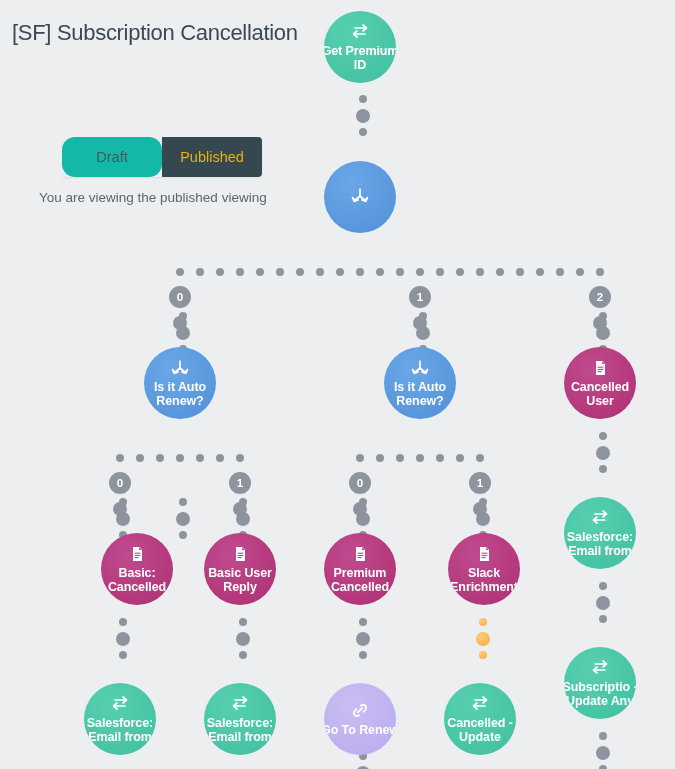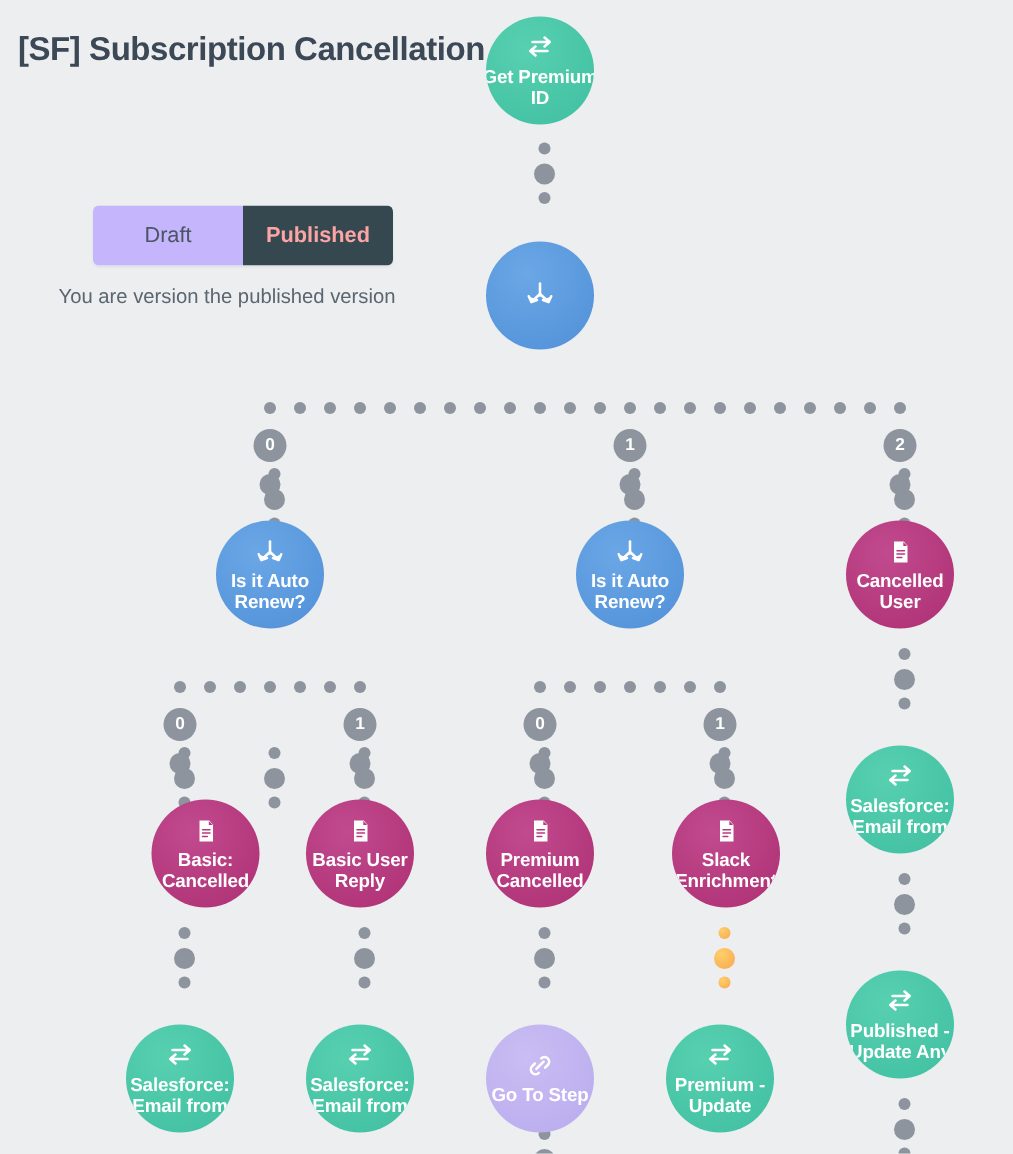--- a/index.html
+++ b/index.html
@@ -19,21 +19,21 @@
     width: 675px;
     height: 769px;
   }
 
   
   .page-title {
     position: absolute;
     left: 12px;
     top: 20px;
     font-size: 22px;
-    font-weight: bold;
+    font-weight: normal;
     color: #3c4856;
     letter-spacing: -0.3px;
     white-space: nowrap;
   }
 
   .toggle-group {
     position: absolute;
     left: 62px;
     top: 137px;
     display: flex;
@@ -46,27 +46,28 @@
     height: 40px;
     display: flex;
     align-items: center;
     justify-content: center;
     font-size: 14.5px;
     cursor: pointer;
     border: none;
     font-family: "Liberation Sans", sans-serif;
   }
   .toggle-btn.inactive {
-    background: #c4b5fd;
+    background: #14b8a6;
     color: #4b5563;
+    border-radius: 13px;
   }
   .toggle-btn.active {
     background: #35474f;
-    color: #fca5a5;
-    font-weight: bold;
+    color: #eab308;
+    font-weight: normal;
   }
 
   .version-note {
     position: absolute;
     left: 39px;
     top: 190px;
     font-size: 13.5px;
     color: #5b6670;
     white-space: nowrap;
   }
@@ -150,21 +151,21 @@
 
 <div id="canvas">
 
   <div class="page-title">[SF] Subscription Cancellation</div>
 
   <div class="toggle-group">
     <button class="toggle-btn inactive">Draft</button>
     <button class="toggle-btn active">Published</button>
   </div>
 
-  <div class="version-note">You are version the published version</div>
+  <div class="version-note">You are viewing the published viewing</div>
 
   <div id="rails-layer">
       <div class="rail" style="left: 176px; top: 268px; width: 428px;">
         <span></span>
         <span></span>
         <span></span>
         <span></span>
         <span></span>
         <span></span>
         <span></span>
@@ -379,33 +380,33 @@
           </svg></span>
         <span class="node-label">Salesforce:
 Email from</span>
       </div>
       <div class="node lilac" style="left: 324px; top: 683px; width: 72px; height: 72px;">
         <span class="node-icon"><svg width="20" height="18" viewBox="0 0 20 18" fill="none">
             <path d="M7.6 10.6 L12.4 5.8" stroke="#fff" stroke-width="1.7" stroke-linecap="round"></path>
             <path d="M10.8 3.6 A3.1 3.1 0 0 1 15.2 8 L13.4 9.8" stroke="#fff" stroke-width="1.7" stroke-linecap="round"></path>
             <path d="M9.2 13.2 A3.1 3.1 0 0 1 4.8 8.8 L6.6 7" stroke="#fff" stroke-width="1.7" stroke-linecap="round"></path>
           </svg></span>
-        <span class="node-label">Go To Step</span>
+        <span class="node-label">Go To Renew</span>
       </div>
       <div class="node green" style="left: 444px; top: 683px; width: 72px; height: 72px;">
         <span class="node-icon"><svg width="20" height="18" viewBox="0 0 20 18" fill="none">
             <path d="M5 5 H16 M13 2 L16.5 5 L13 8" stroke="#fff" stroke-width="1.7" stroke-linecap="round" stroke-linejoin="round"></path>
             <path d="M15 11 H4 M7 8 L3.5 11 L7 14" stroke="#fff" stroke-width="1.7" stroke-linecap="round" stroke-linejoin="round"></path>
           </svg></span>
-        <span class="node-label">Premium -
+        <span class="node-label">Cancelled -
 Update</span>
       </div>
       <div class="node green" style="left: 564px; top: 647px; width: 72px; height: 72px;">
         <span class="node-icon"><svg width="20" height="18" viewBox="0 0 20 18" fill="none">
             <path d="M5 5 H16 M13 2 L16.5 5 L13 8" stroke="#fff" stroke-width="1.7" stroke-linecap="round" stroke-linejoin="round"></path>
             <path d="M15 11 H4 M7 8 L3.5 11 L7 14" stroke="#fff" stroke-width="1.7" stroke-linecap="round" stroke-linejoin="round"></path>
           </svg></span>
-        <span class="node-label">Published -
+        <span class="node-label">Subscriptio -
 Update Any</span>
       </div>
     </div>
 
 </div>
 
 </body></html>

